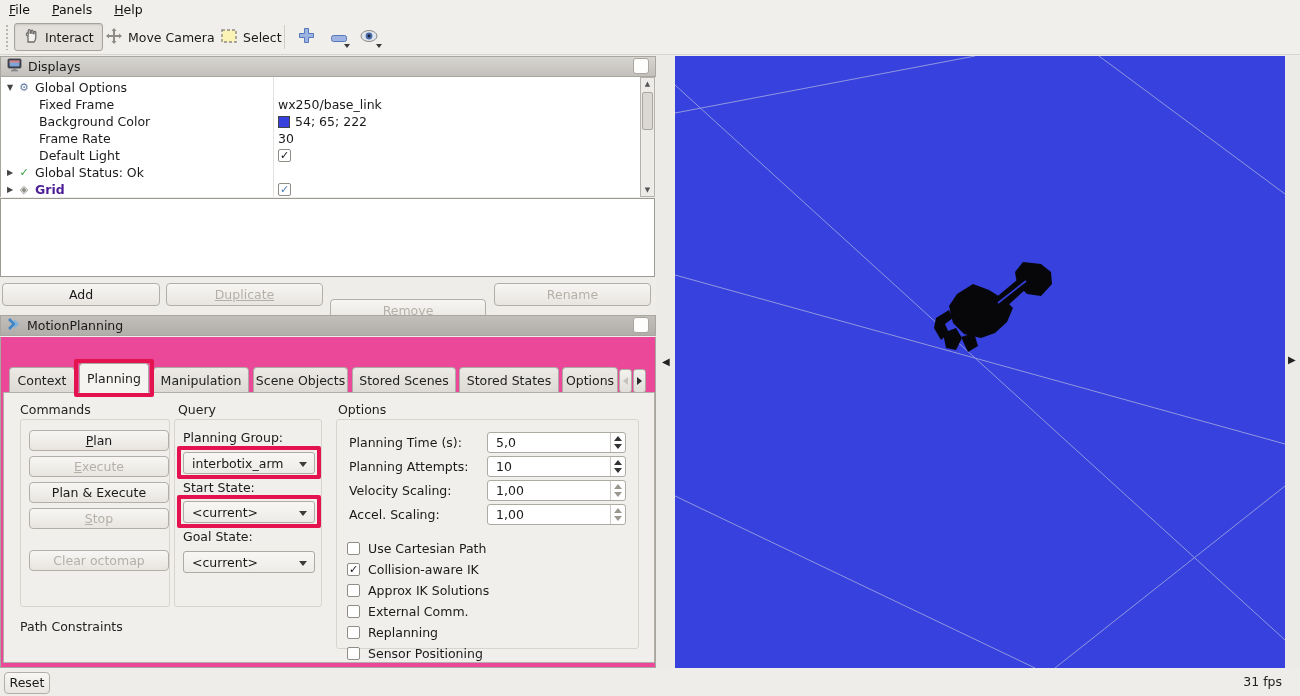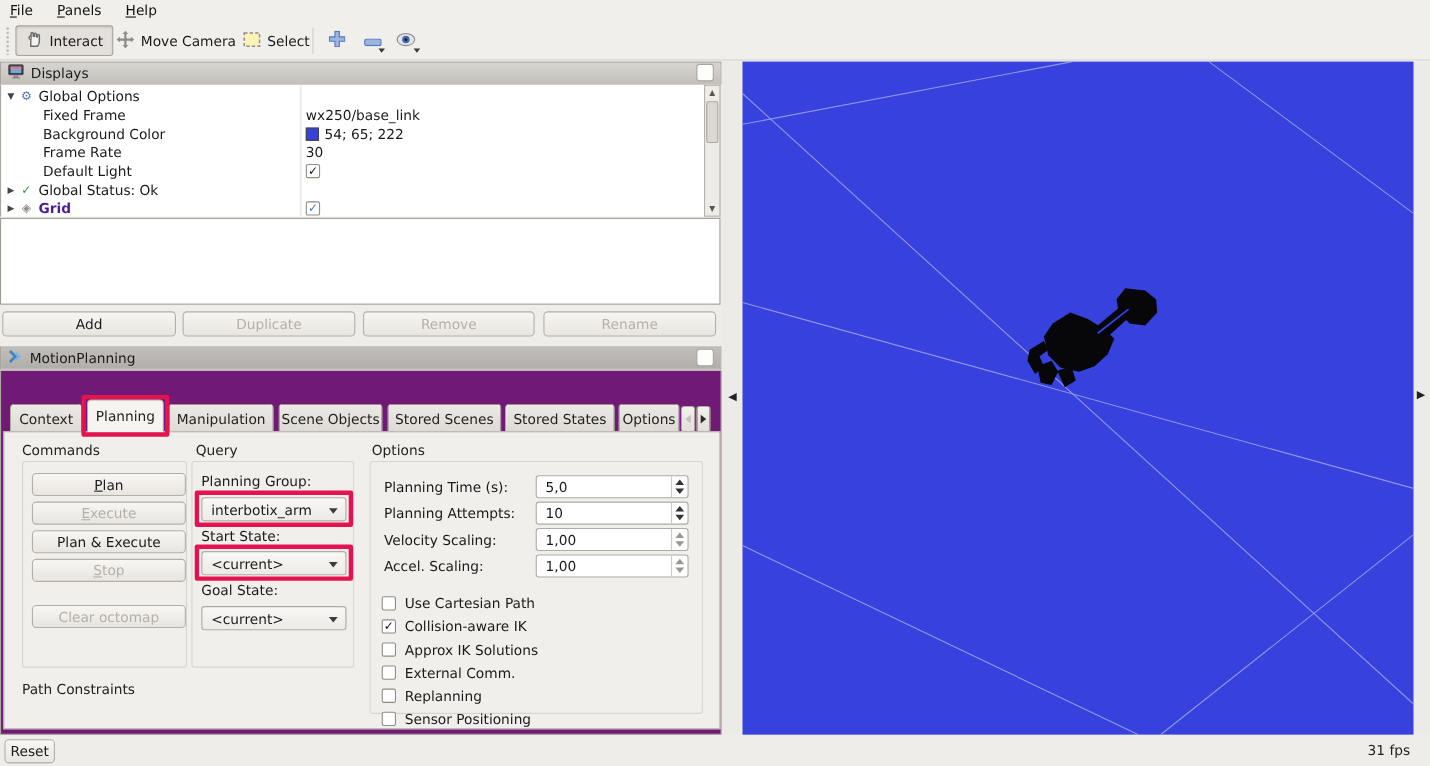--- a/index.html
+++ b/index.html
@@ -42,21 +42,21 @@
   .vs-arrow { position:absolute; left:1px; width:11px; height:12px; text-align:center; font-size:7px; color:#555; line-height:12px; }
   .vs-thumb { position:absolute; left:1px; top:14px; width:11px; height:38px; background:#dbd8d3; border:1px solid #a9a59f; border-radius:2px; }
 
   .white-box { position:absolute; left:0; top:198px; width:655px; height:79px; background:#ffffff; border:1px solid #9d9a94; }
 
   .row-btn { position:absolute; top:283px; height:23px; background:linear-gradient(#f7f6f4,#e8e5e0); border:1px solid #b3afa8; border-radius:4px; text-align:center; line-height:21px; font-size:12.5px; }
   .row-btn.disabled { color:#b4b0a9; }
 
   
   .mp-title { top:315px; background:linear-gradient(#c2bfbb,#b0adaa); }
-  .mp-body { position:absolute; left:0; top:337px; width:656px; height:331px; background:#701a75; border-left:1px solid #a9a59f; border-right:1px solid #a9a59f; border-bottom:1px solid #a9a59f; }
+  .mp-body { position:absolute; left:0; top:337px; width:656px; height:331px; background:#ec4899; border-left:1px solid #a9a59f; border-right:1px solid #a9a59f; border-bottom:1px solid #a9a59f; }
 
   .tab { position:absolute; top:30px; height:26px; background:linear-gradient(#eceae6,#ddd9d4); border:1px solid #aeaaa4; border-bottom:none; border-radius:4px 4px 0 0; text-align:center; font-size:12.5px; padding-top:5px; color:#222; }
   .tab.selected { top:26px; height:30px; background:#f5f4f1; padding-top:7px; z-index:3; }
   .tab-scroll { position:absolute; top:32px; width:13px; height:24px; background:linear-gradient(#f2f1ee,#e2dfda); border:1px solid #aeaaa4; border-radius:3px; display:flex; align-items:center; justify-content:center; }
   .tri-l { width:0; height:0; border-top:4px solid transparent; border-bottom:4px solid transparent; border-right:5px solid #c6c2bb; }
   .tri-r { width:0; height:0; border-top:4px solid transparent; border-bottom:4px solid transparent; border-left:5px solid #2a2a2a; }
 
   .mp-content { position:absolute; left:2px; top:55px; width:652px; height:271px; background:#f1efec; border:1px solid #b3afa8; }
   .sec-head { position:absolute; font-size:12.5px; color:#222; }
   .groupbox { position:absolute; border:1px solid #d8d5cf; border-radius:3px; background:#f1efec; }
@@ -230,22 +230,22 @@
 
   <div class="vscroll">
     <div class="vs-arrow" style="top:0;">▲</div>
     <div class="vs-thumb"></div>
     <div class="vs-arrow" style="bottom:0;">▼</div>
   </div>
 
   <div class="white-box"></div>
 
   <div class="row-btn" style="left:2px; width:158px;">Add</div>
-  <div class="row-btn disabled" style="left:166px; width:157px;">Duplicate</div>
-  <div class="row-btn disabled" style="left:330px; width:156px;">Remove</div>
+  <div class="row-btn disabled" style="left:166px; width:157px;text-decoration:underline;">Duplicate</div>
+  <div class="row-btn disabled" style="left:330px; width:156px;margin-top:16px;">Remove</div>
   <div class="row-btn disabled" style="left:494px; width:157px;">Rename</div>
 
   <div class="panel-title mp-title" style="left:0; width:656px;">
     <span>
       <svg width="14" height="14" viewBox="0 0 14 14">
           <polyline points="2,2 7,7 2,12" fill="none" stroke="#3e86c9" stroke-width="2.6"></polyline>
           <polyline points="7,3.5 10.5,7 7,10.5" fill="none" stroke="#7db4de" stroke-width="2.2"></polyline>
         </svg>
     </span>
     <span>MotionPlanning</span>

